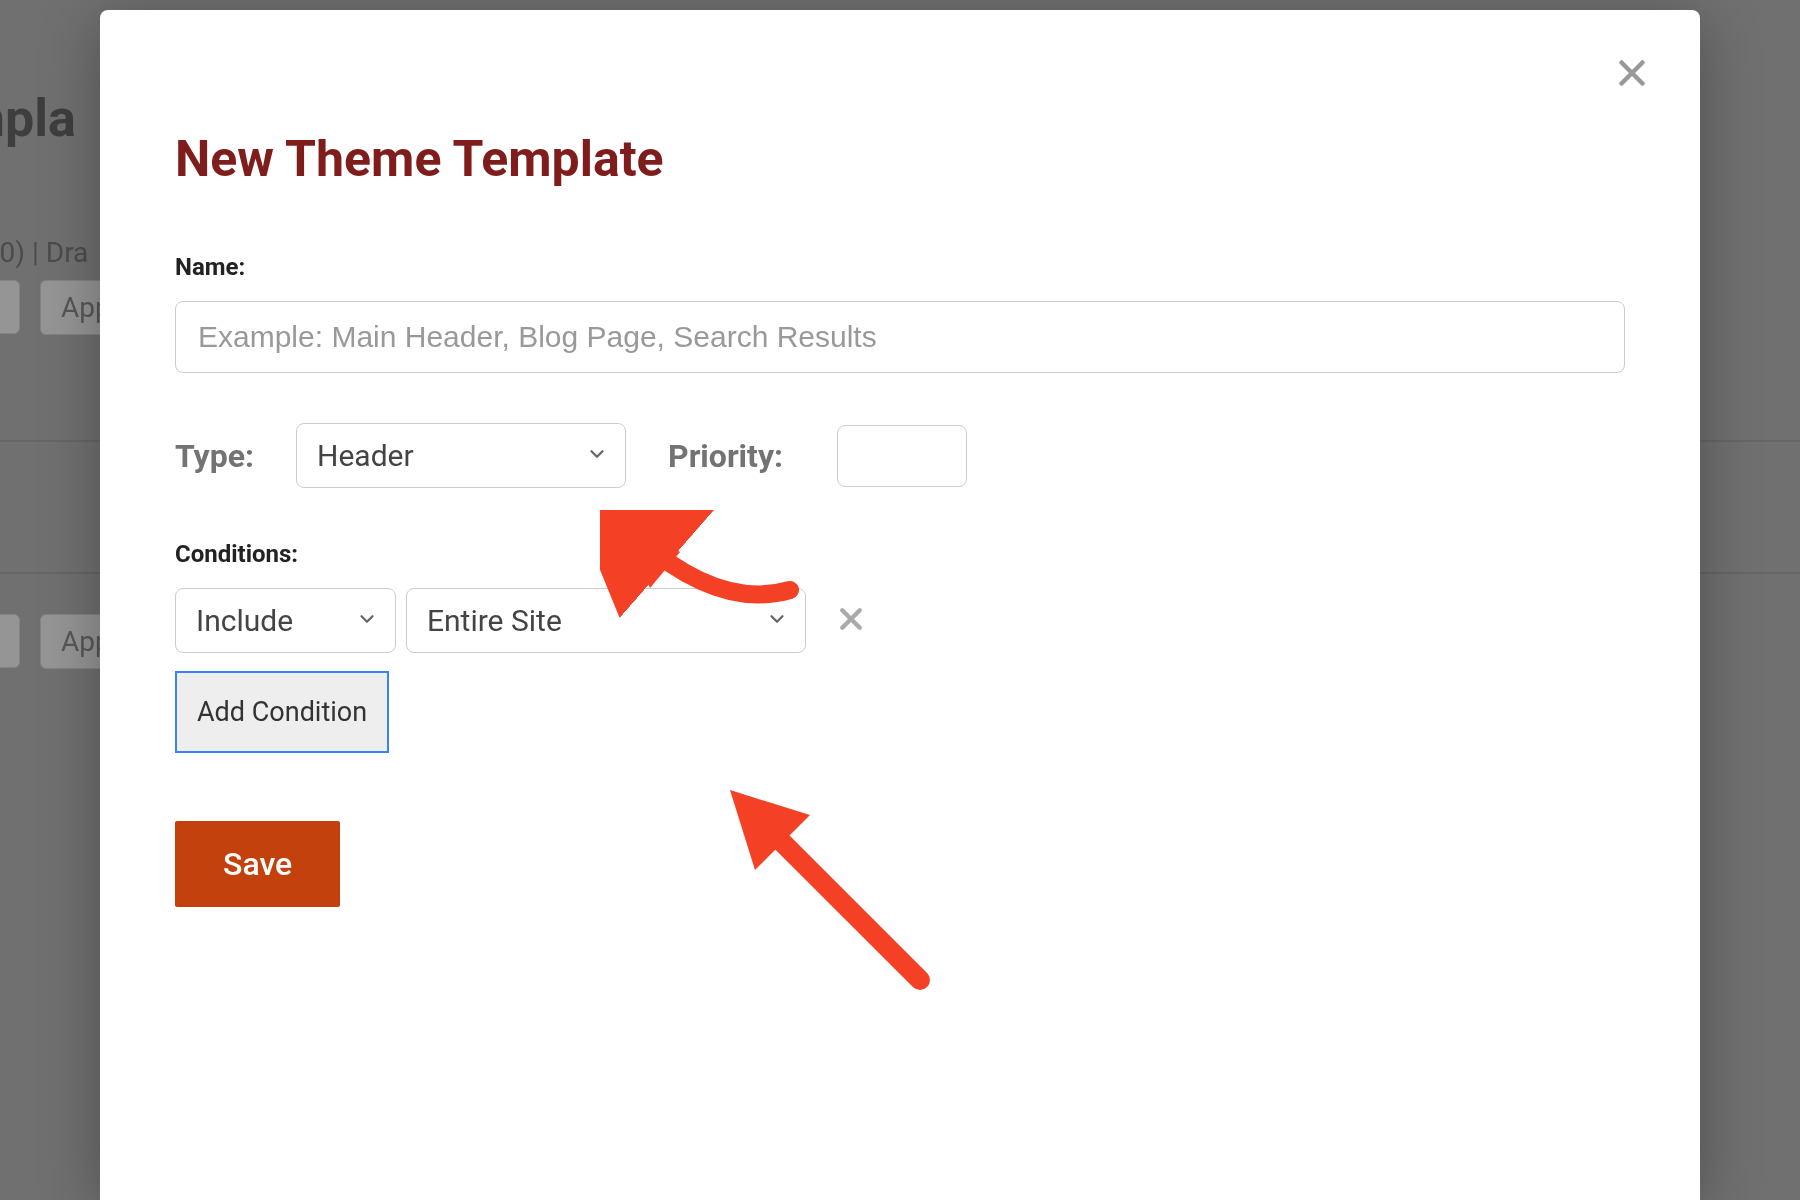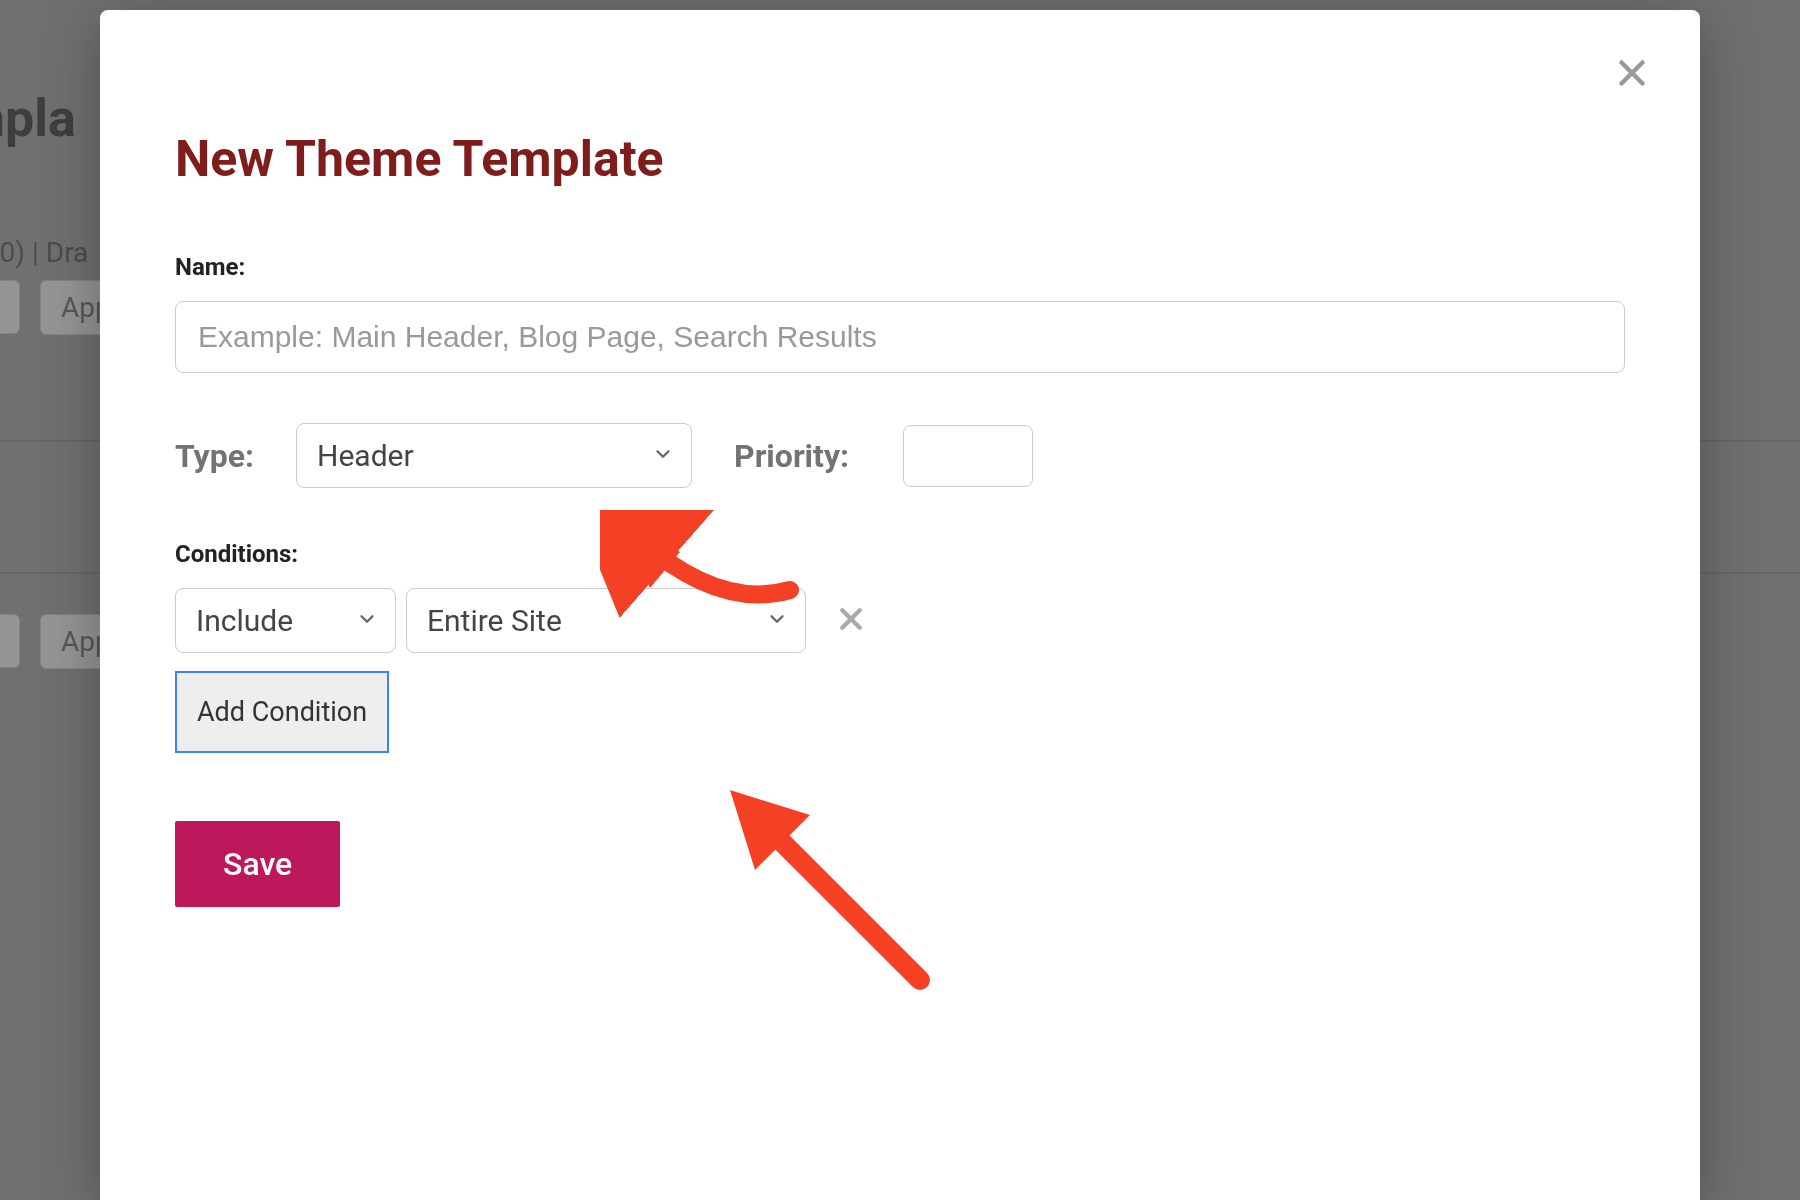--- a/index.html
+++ b/index.html
@@ -188,21 +188,21 @@
       top: 50%;
       transform: translateY(-50%);
       pointer-events: none;
       color: #666;
     }
     .select-wrap .chevron svg {
       width: 22px;
       height: 22px;
     }
     .select-type {
-      width: 396px;
+      width: 330px;
     }
     .priority-input {
       width: 130px;
       height: 62px;
       border: 1px solid #ccc;
       border-radius: 8px;
       font-size: 28px;
       padding: 0 14px;
       margin-left: 12px;
     }
@@ -233,21 +233,21 @@
       background: #eeeeee;
       border: 2px solid #3b82f6;
       padding: 23px 20px;
       font-size: 27px;
       color: #333;
       cursor: pointer;
       font-family: inherit;
       margin-bottom: 68px;
     }
     .save-btn {
-      background: #be185d;
+      background: #c2410c;
       color: #fff;
       border: none;
       padding: 24px 48px;
       font-size: 32px;
       font-weight: 500;
       cursor: pointer;
       font-family: inherit;
       border-radius: 2px;
     }
     .arrow1 {

